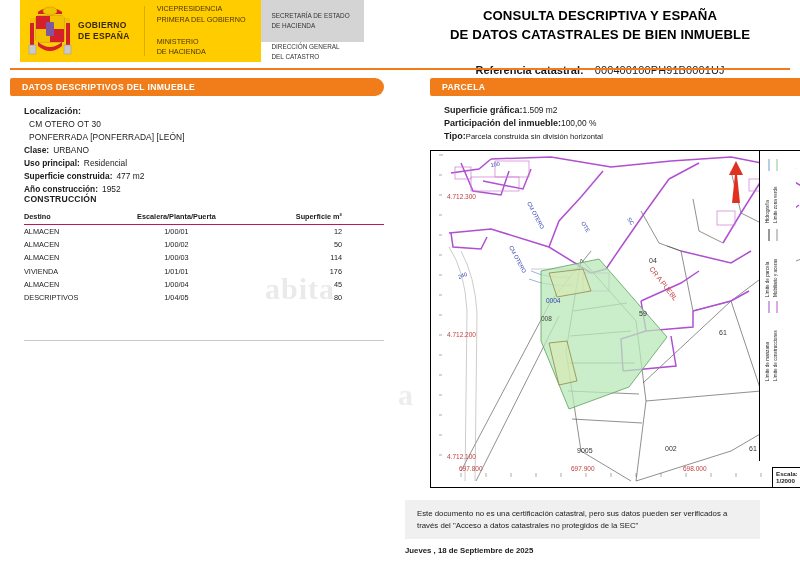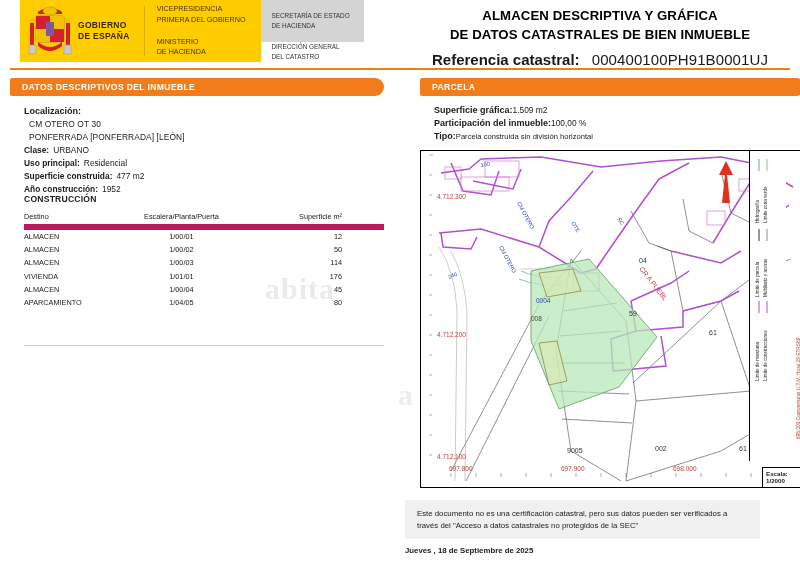--- a/index.html
+++ b/index.html
@@ -98,41 +98,42 @@
     box-sizing: border-box;
   }
   .doc-title {
     font-size: 13.2px;
     font-weight: bold;
     letter-spacing: .1px;
     line-height: 1.45;
     color: #000;
   }
   .ref-line {
-    margin-top: 7px;
-    font-size: 15px;
+    margin-top: 20px;
+    font-size: 11px;
   }
   .ref-label { font-weight: bold; }
   .ref-value { margin-left: 8px; letter-spacing: .1px; }
 
   
   .header-rule {
     position: absolute;
     top: 68px;
     left: 10px;
     width: 780px;
     height: 1.5px;
     background: #f07d1a;
   }
 
   
   .columns {
     display: flex;
     padding: 10px 10px 0 10px;
     box-sizing: border-box;
+    gap: 10px;
   }
   .col-left  { width: 385px; }
   .col-right { width: 385px; padding-left: 36px; }
 
   .section-bar {
     background: #f07d1a;
     color: #ffffff;
     font-size: 8.6px;
     font-weight: bold;
     letter-spacing: .35px;
@@ -157,24 +158,24 @@
   }
 
   
   .constr-table {
     margin-top: 8px;
     width: 360px;
     border-collapse: collapse;
     font-size: 7.3px;
   }
   .constr-table th {
-    font-weight: normal;
+    font-weight: bold;
     text-align: left;
     padding: 0 0 3px 0;
-    border-bottom: 6px solid #be185d;
+    border-bottom: 1px solid #be185d;
     white-space: nowrap;
   }
   .constr-table th.c, .constr-table td.c { text-align: center; }
   .constr-table th.r, .constr-table td.r { text-align: right; padding-right: 42px; }
   .constr-table td { padding: 2.1px 0; color: #222; }
   .constr-table tbody tr:last-child td { padding-bottom: 4px; }
 
   .table-footer-rule {
     width: 360px;
     border-top: 1px solid #c8c8c8;
@@ -314,21 +315,21 @@
       </div>
       <div class="gov-grey-lower">
         <div>DIRECCIÓN GENERAL</div>
         <div>DEL CATASTRO</div>
       </div>
     </div>
   </div>
 
   <div class="title-block">
     <div class="doc-title">
-      <div>ALMACEN DESCRIPTIVA Y GRÁFICA</div>
+      <div>CONSULTA DESCRIPTIVA Y ESPAÑA</div>
       <div>DE DATOS CATASTRALES DE BIEN INMUEBLE</div>
     </div>
     <div class="ref-line">
       <span class="ref-label">Referencia catastral:</span>
       <span class="ref-value">000400100PH91B0001UJ</span>
     </div>
   </div>
 </div>
 <div class="header-rule"></div>
 
@@ -384,21 +385,21 @@
             <td>VIVIENDA</td>
             <td class="c">1/01/01</td>
             <td class="r">176</td>
           </tr>
           <tr>
             <td>ALMACEN</td>
             <td class="c">1/00/04</td>
             <td class="r">45</td>
           </tr>
           <tr>
-            <td>APARCAMIENTO</td>
+            <td>DESCRIPTIVOS</td>
             <td class="c">1/04/05</td>
             <td class="r">80</td>
           </tr>
         </tbody>
       </table>
       <div class="table-footer-rule"></div>
     </div>
   </div>
 
   <div class="col-right">

